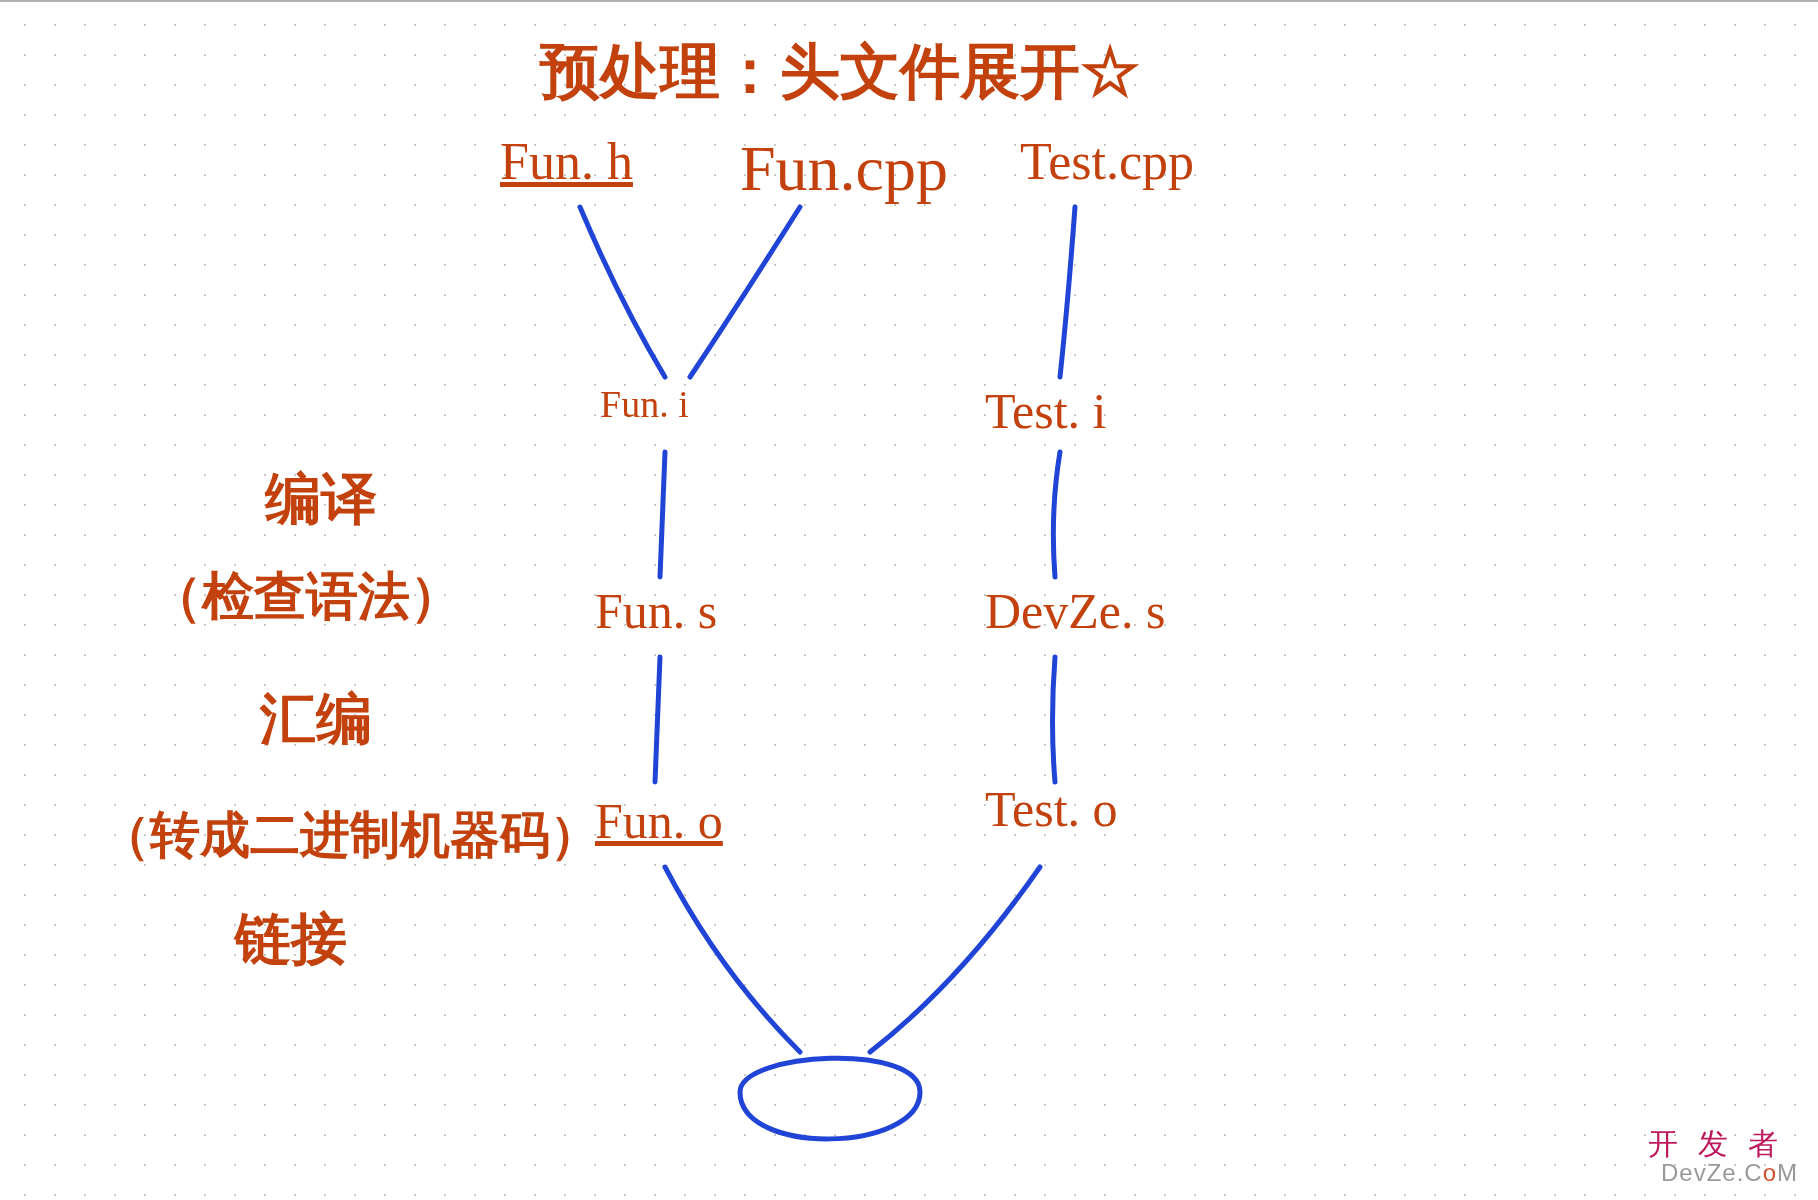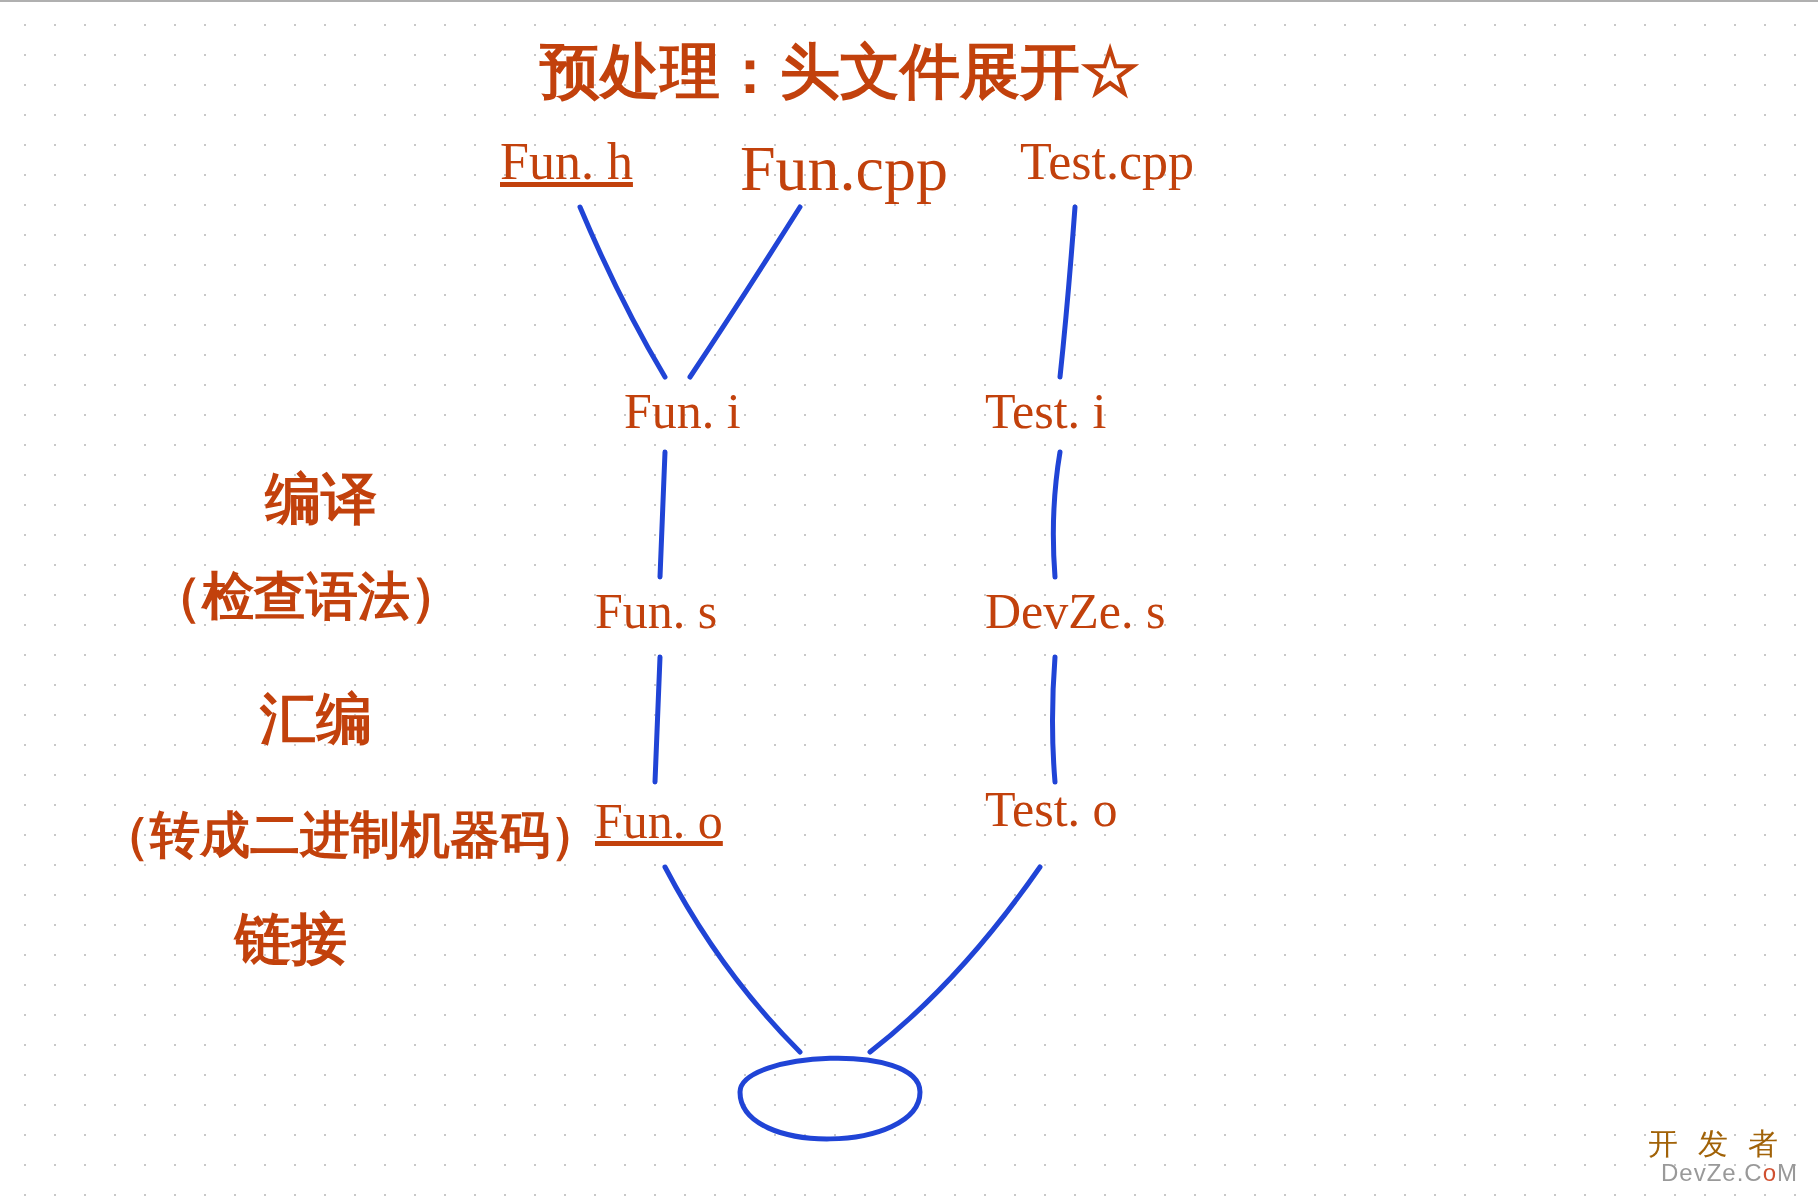--- a/index.html
+++ b/index.html
@@ -40,34 +40,34 @@
     }
     .watermark {
       position: absolute;
       right: 20px;
       bottom: 14px;
       text-align: right;
       color: #888;
       font-family: "SimSun", Arial, sans-serif;
       line-height: 1.1;
     }
-    .watermark .row1 { font-size: 30px; letter-spacing: 20px; color: #a16207; }
+    .watermark .row1 { font-size: 30px; letter-spacing: 20px; color: #be185d; }
     .watermark .row2 { font-size: 24px; color: #999; letter-spacing: 1px; }
     .watermark .row2 .o { color: #d05030; }
   </style>
 </head>
 <body>
 
 <div class="label cn" style="left:540px; top:30px; font-size:60px;">预处理：头文件展开☆</div>
 
 <div class="label en" style="left:500px; top:130px; font-size:52px;text-decoration:underline;">Fun. h</div>
 <div class="label en" style="left:740px; top:130px; font-size:64px;">Fun.cpp</div>
 <div class="label en" style="left:1020px; top:130px; font-size:52px;">Test.cpp</div>
 
-<div class="label en" style="left:624px; top:380px; font-size:50px;">Fun. i</div>
+<div class="label en" style="left:600px; top:380px; font-size:38px;">Fun. i</div>
 <div class="label en" style="left:985px; top:380px; font-size:50px;font-family:Liberation Serif, serif;">Test. i</div>
 
 <div class="label en" style="left:595px; top:580px; font-size:50px;">Fun. s</div>
 <div class="label en" style="left:985px; top:580px; font-size:50px;">DevZe. s</div>
 
 <div class="label en" style="left:595px; top:790px; font-size:50px;text-decoration:underline;">Fun. o</div>
 <div class="label en" style="left:985px; top:778px; font-size:50px;">Test. o</div>
 
 <div class="label cn" style="left:265px; top:460px; font-size:56px;">编译</div>
 <div class="label cn" style="left:150px; top:560px; font-size:52px;">（检查语法）</div>

